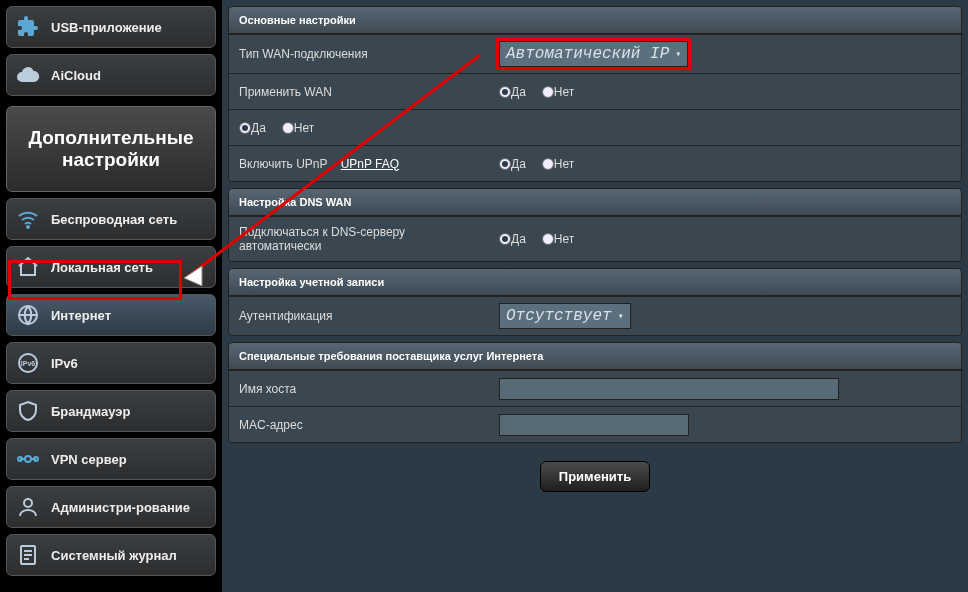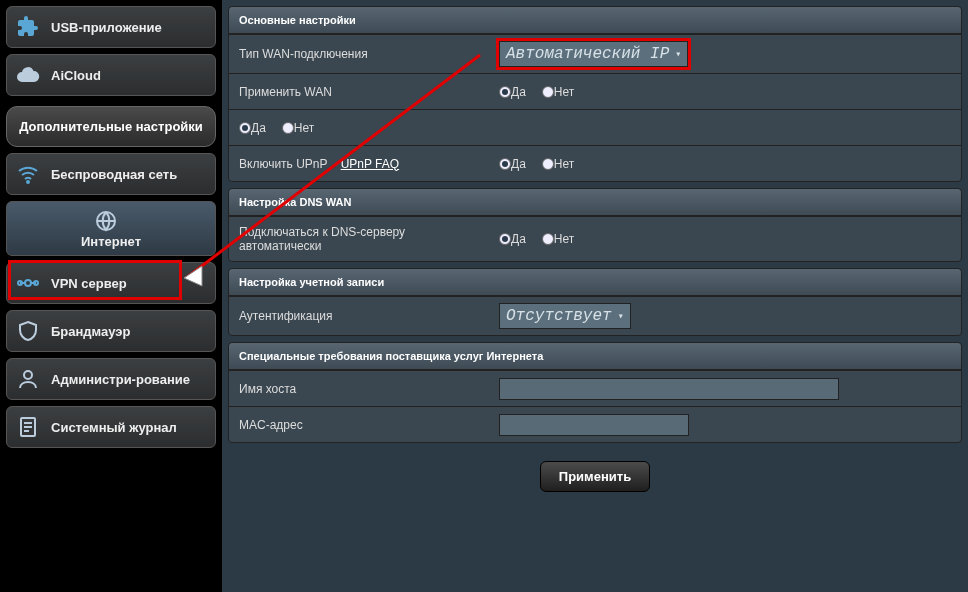--- a/index.html
+++ b/index.html
@@ -32,31 +32,30 @@
     padding: 6px 8px;
     min-height: 42px;
     color: #eee;
     font-weight: bold;
     font-size: 13px;
     cursor: pointer;
   }
   .sb-item.active {
     background: linear-gradient(#4a5a6a, #2e3a45);
     position: relative;
-    flex-direction: column;
   }
   .sb-section-title {
     background: linear-gradient(#4a4a4a, #2b2b2b);
     border: 1px solid #666;
-    border-radius: 11px;
+    border-radius: 6px;
     text-align: center;
     color: #fff;
     font-weight: bold;
-    font-size: 13px;
-    padding: 12px 4px;
+    font-size: 19px;
+    padding: 20px 4px;
     margin-top: 10px;
   }
   .sb-icon {
     width: 26px;
     height: 26px;
     margin-right: 10px;
     display: inline-flex;
     align-items: center;
     justify-content: center;
     color: #7fb3d5;
@@ -199,53 +198,71 @@
       <span class="sb-icon">
         <svg viewBox="0 0 24 24" fill="none" stroke="#5aa7d6" stroke-width="2">
             <path d="M3 9a14 14 0 0 1 18 0"></path>
             <path d="M6 13a9 9 0 0 1 12 0"></path>
             <path d="M9 17a4 4 0 0 1 6 0"></path>
             <circle cx="12" cy="20" r="1" fill="#5aa7d6"></circle>
           </svg>
       </span>
       <span>Беспроводная сеть</span>
     </div>
+    <div class="sb-item">
+      <span class="sb-icon">
+        <svg viewBox="0 0 24 24" fill="none" stroke="#bcd" stroke-width="2">
+            <path d="M3 11 12 3l9 8"></path>
+            <path d="M5 10v10h14V10"></path>
+          </svg>
+      </span>
+      <span>Локальная сеть</span>
+    </div>
     <div class="sb-item active">
       <span class="sb-icon">
         <svg viewBox="0 0 24 24" fill="none" stroke="#bcd" stroke-width="2">
             <circle cx="12" cy="12" r="9"></circle>
             <path d="M3 12h18"></path>
             <path d="M12 3a14 14 0 0 1 0 18a14 14 0 0 1 0-18"></path>
           </svg>
       </span>
       <span>Интернет</span>
+    </div>
+    <div class="sb-item">
+      <span class="sb-icon">
+        <svg viewBox="0 0 24 24" fill="none" stroke="#bcd" stroke-width="2">
+            <circle cx="12" cy="12" r="9"></circle>
+            <text x="12" y="15" text-anchor="middle" font-size="7" fill="#bcd" stroke="none">IPv6</text>
+          </svg>
+      </span>
+      <span>IPv6</span>
+    </div>
+    <div class="sb-item">
+      <span class="sb-icon">
+        <svg viewBox="0 0 24 24" fill="none" stroke="#bcd" stroke-width="2">
+            <path d="M12 3l8 3v5c0 5-3.5 9-8 10-4.5-1-8-5-8-10V6l8-3z"></path>
+          </svg>
+      </span>
+      <span>Брандмауэр</span>
     </div>
     <div class="sb-item">
       <span class="sb-icon">
         <svg viewBox="0 0 24 24" fill="none" stroke="#5aa7d6" stroke-width="2">
             <path d="M4 12h6"></path>
             <path d="M14 12h6"></path>
             <circle cx="4" cy="12" r="2"></circle>
             <circle cx="20" cy="12" r="2"></circle>
             <circle cx="12" cy="12" r="3"></circle>
           </svg>
       </span>
       <span>VPN сервер</span>
     </div>
     <div class="sb-item">
       <span class="sb-icon">
         <svg viewBox="0 0 24 24" fill="none" stroke="#bcd" stroke-width="2">
-            <path d="M12 3l8 3v5c0 5-3.5 9-8 10-4.5-1-8-5-8-10V6l8-3z"></path>
-          </svg>
-      </span>
-      <span>Брандмауэр</span>
-    </div>
-    <div class="sb-item">
-      <span class="sb-icon">
-        <svg viewBox="0 0 24 24" fill="none" stroke="#bcd" stroke-width="2">
             <circle cx="12" cy="8" r="4"></circle>
             <path d="M4 21c0-4 4-6 8-6s8 2 8 6"></path>
           </svg>
       </span>
       <span>Администри-рование</span>
     </div>
     <div class="sb-item">
       <span class="sb-icon">
         <svg viewBox="0 0 24 24" fill="none" stroke="#bcd" stroke-width="2">
             <rect x="5" y="3" width="14" height="18" rx="1"></rect>

